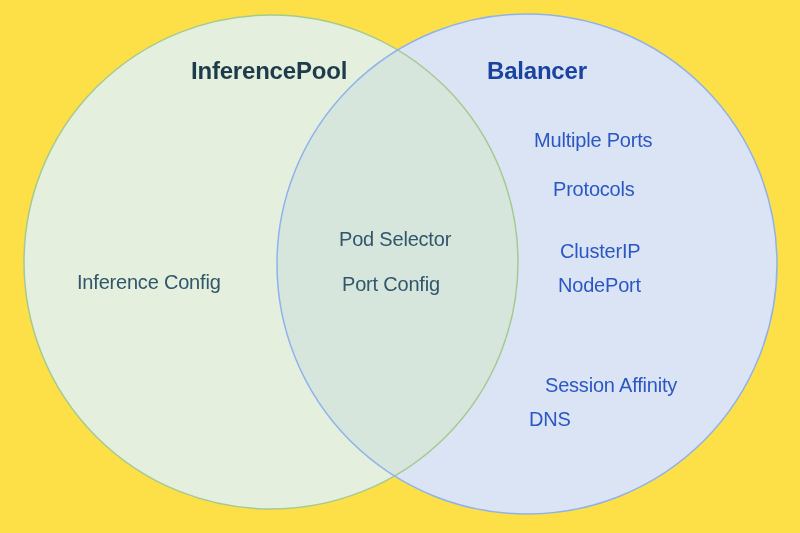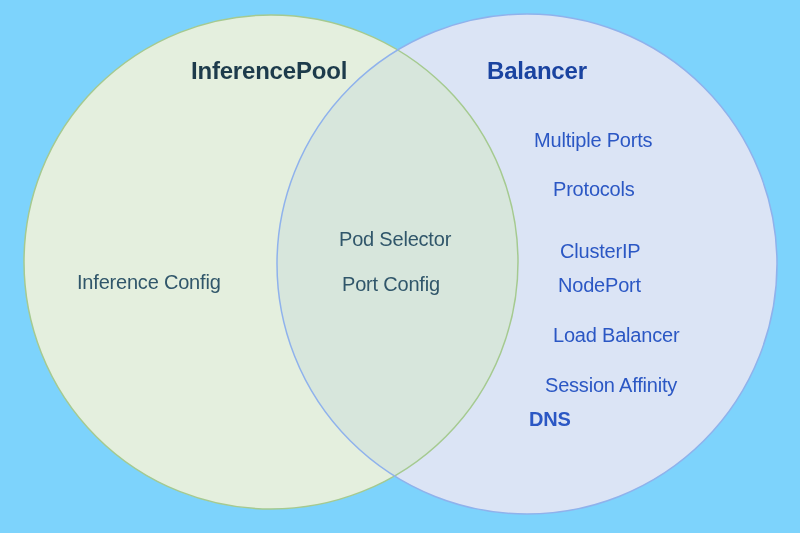--- a/index.html
+++ b/index.html
@@ -4,21 +4,21 @@
 <style>
   html, body {
     margin: 0;
     padding: 0;
     background: #ffffff;
   }
   .canvas {
     position: relative;
     width: 800px;
     height: 533px;
-    background: #7dd3fc;
+    background: #fde047;
     overflow: hidden;
     font-family: "Liberation Sans", "DejaVu Sans", sans-serif;
   }
   .venn-svg {
     position: absolute;
     left: 0;
     top: 0;
   }
   .label {
     position: absolute;
@@ -74,17 +74,16 @@
 
   <div class="label item item-teal" style="left:77px; top:271px;">Inference Config</div>
 
   <div class="label item item-teal" style="left:339px; top:228px;">Pod Selector</div>
   <div class="label item item-teal" style="left:342px; top:273px;">Port Config</div>
 
   <div class="label item item-blue" style="left:534px; top:129px;">Multiple Ports</div>
   <div class="label item item-blue" style="left:553px; top:178px;">Protocols</div>
   <div class="label item item-blue" style="left:560px; top:226px;margin-top:14px;">ClusterIP</div>
   <div class="label item item-blue" style="left:558px; top:274px;">NodePort</div>
-  <div class="label item item-blue" style="left:553px; top:324px;">Load Balancer</div>
   <div class="label item item-blue" style="left:545px; top:374px;">Session Affinity</div>
-  <div class="label item item-blue" style="left:529px; top:408px;font-weight:bold;">DNS</div>
+  <div class="label item item-blue" style="left:529px; top:408px;">DNS</div>
 
 </div>
 
 </body></html>

